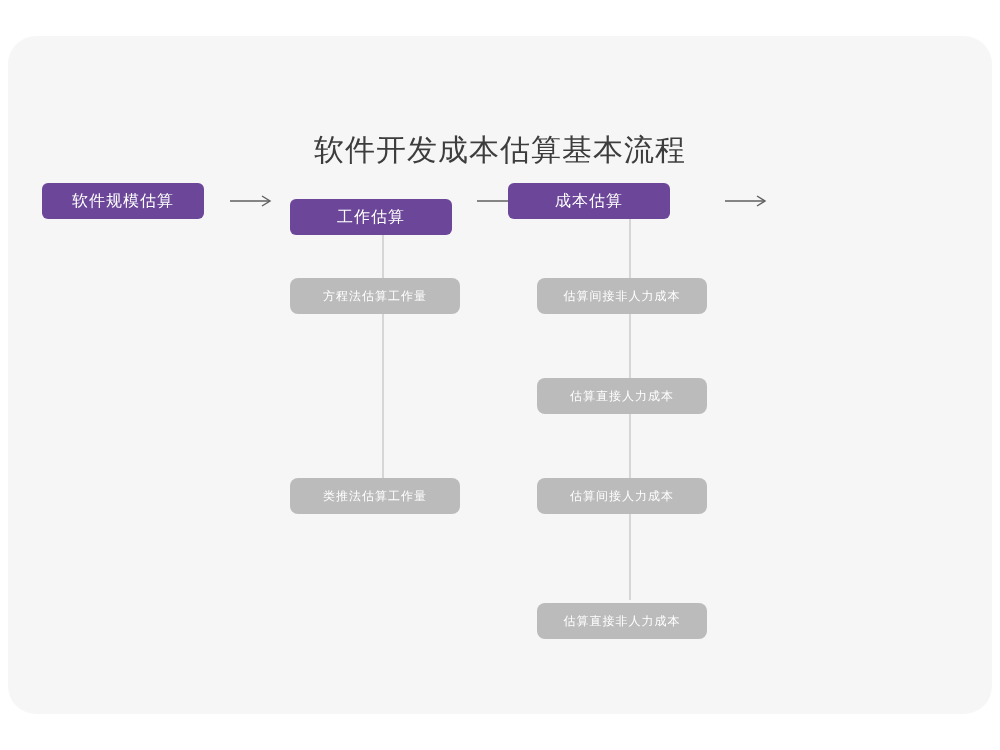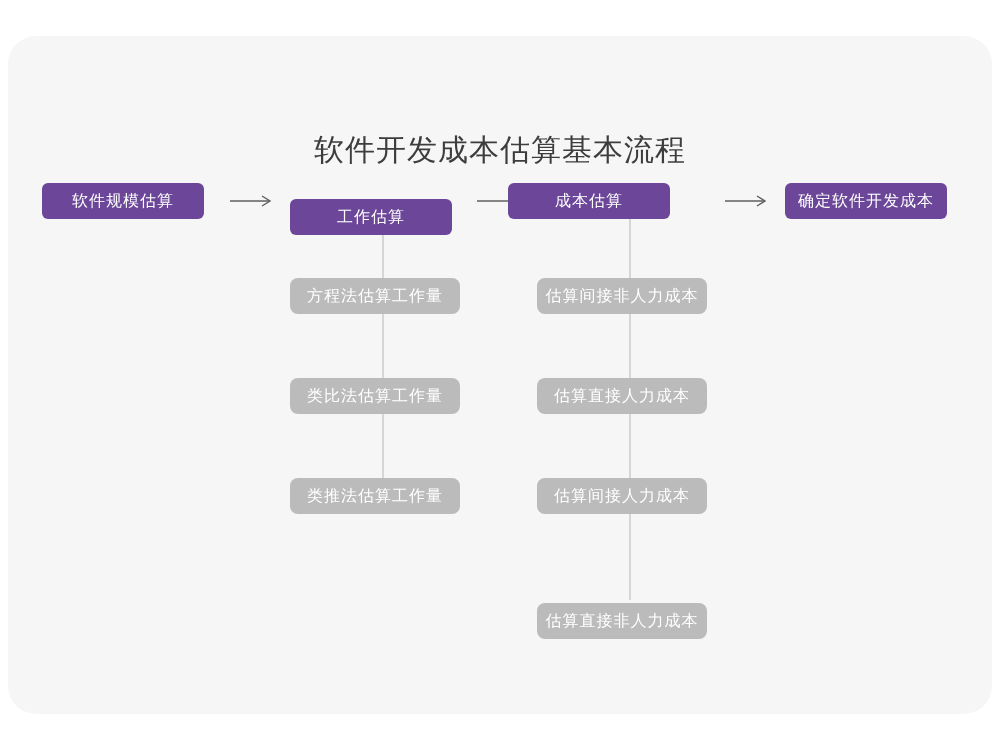--- a/index.html
+++ b/index.html
@@ -39,21 +39,21 @@
     text-align: center;
     letter-spacing: 1px;
     z-index: 2;
   }
   .substep {
     position: absolute;
     width: 170px; height: 36px;
     background: var(--substep, #bbbbbb);
     border-radius: 8px;
     color: var(--box-text, #fff);
-    font-size: 16px;
+    font-size: 12px;
     line-height: 36px;
     text-align: center;
     letter-spacing: 1px;
     z-index: 2;
   }
   .arrow {
     position: absolute;
     top: 158px;
     width: 44px; height: 14px;
     z-index: 2;
@@ -120,29 +120,23 @@
       <span>成本估算</span>
     </div>
 
     <div class="arrow arrow-3">
       <svg width="44" height="14" viewBox="0 0 44 14">
         <line x1="1" y1="7" x2="40" y2="7" stroke="#5F5F5F" stroke-width="1.4"></line>
         <path d="M33 2 L41 7 L33 12" fill="none" stroke="#5F5F5F" stroke-width="1.4"></path>
       </svg>
     </div>
 
-    <div class="stage stage-4">
-      <span>确定软件开发成本</span>
-    </div>
 
     <div class="substep col-work row-1">
       <span>方程法估算工作量</span>
-    </div>
-    <div class="substep col-work row-2">
-      <span>类比法估算工作量</span>
     </div>
     <div class="substep col-cost row-1">
       <span>估算间接非人力成本</span>
     </div>
 
     <div class="substep col-work row-3">
       <span>类推法估算工作量</span>
     </div>
     <div class="substep col-cost row-2">
       <span>估算直接人力成本</span>

